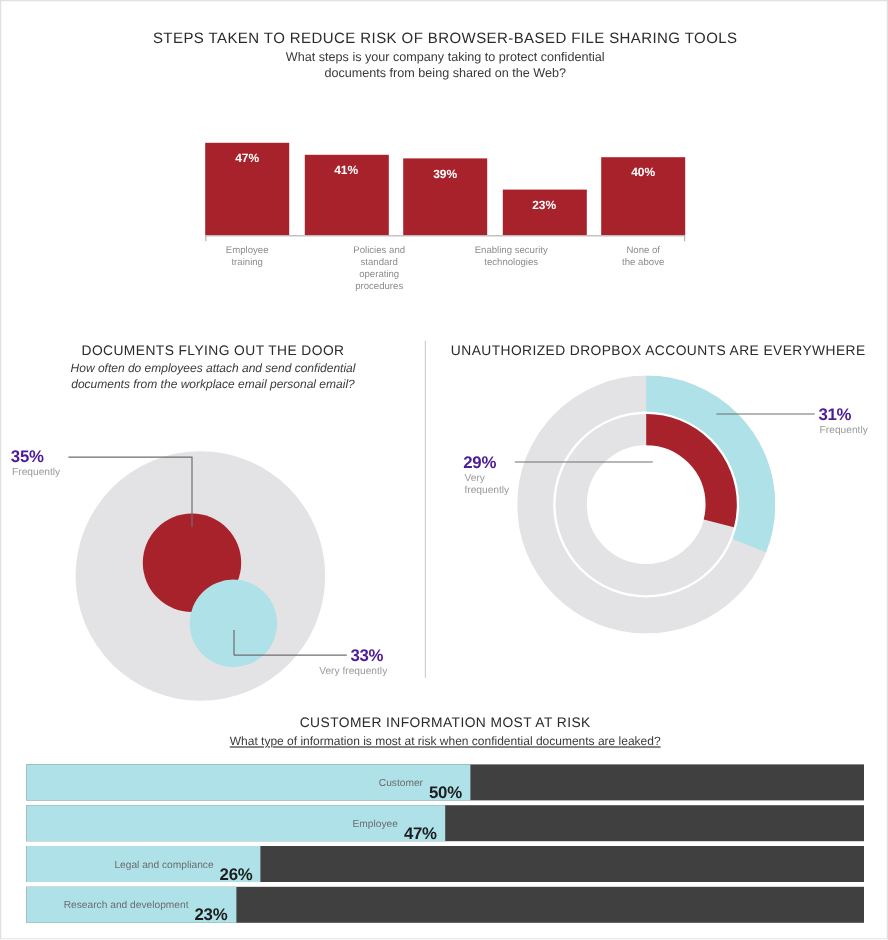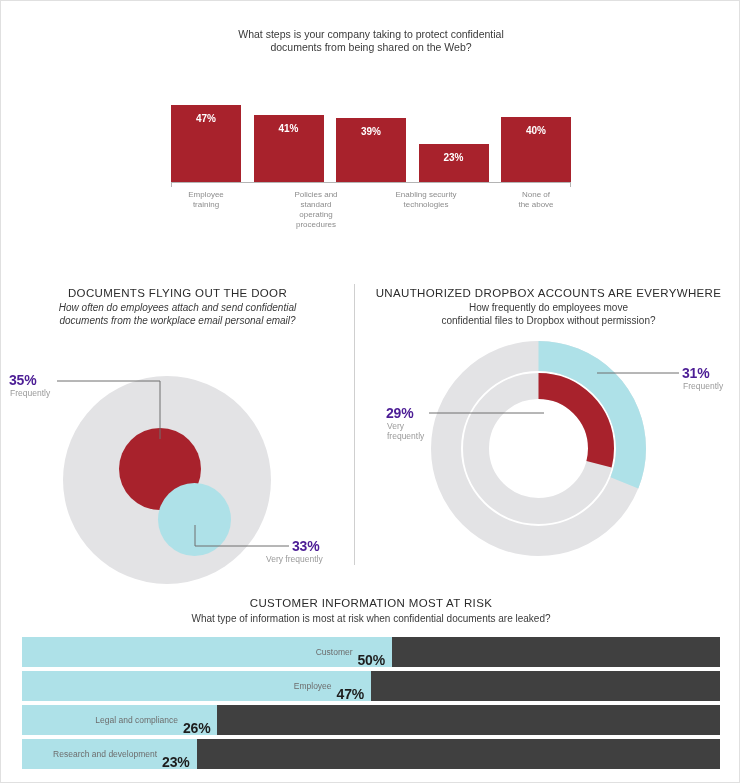--- a/index.html
+++ b/index.html
@@ -216,21 +216,21 @@
   }
 
   
   #section-risk {
     position: absolute;
     left: 0;
     top: 596px;
     width: 740px;
   }
   #section-risk .panel-title { font-size: 11.5px; }
-  #section-risk .panel-sub { font-size: 10px; }
+  #section-risk .panel-sub { font-size: 10px; text-decoration: underline; }
   .hbar-list {
     margin-top: 12px;
     padding: 0 21px;
   }
   .hbar-track {
     position: relative;
     width: 100%;
     height: 30px;
     background: #404040;
     margin-bottom: 4px;
@@ -260,20 +260,21 @@
     letter-spacing: -0.2px;
     margin-top: 16px;
   }
 </style>
 </head>
 <body>
 
 <div class="page">
 
   <div id="section-steps">
+    <div class="panel-title">STEPS TAKEN TO REDUCE RISK OF BROWSER-BASED FILE SHARING TOOLS</div>
     <div class="panel-sub">
       <div>What steps is your company taking to protect confidential</div>
       <div>documents from being shared on the Web?</div>
     </div>
 
     <div class="vbar-chart">
       <div class="vbar-plot">
 
         <div class="vbar-col">
           <div class="vbar-rect" style="height:85.5%">
@@ -353,24 +354,20 @@
       <div class="cal-pct" style="left:8px; top:39px;">35%</div>
       <div class="cal-sub" style="left:9px; top:55px;">Frequently</div>
 
       <div class="cal-pct" style="left:291px; top:205px;">33%</div>
       <div class="cal-sub" style="left:265px; top:221px;">Very frequently</div>
     </div>
   </div>
 
   <div id="section-donut">
     <div class="panel-title">UNAUTHORIZED DROPBOX ACCOUNTS ARE EVERYWHERE</div>
-    <div class="panel-sub">
-      <div>How frequently do employees move</div>
-      <div>confidential files to Dropbox without permission?</div>
-    </div>
 
     <div class="donut-area">
       <svg class="donut-svg" width="215" height="215" viewBox="0 0 215 215">
 
         <circle cx="107.5" cy="107.5" r="92.5" fill="none" stroke="#e3e3e5" stroke-width="30"></circle>
 
         <circle cx="107.5" cy="107.5" r="92.5" fill="none" stroke="#aee1e8" stroke-width="30" stroke-dasharray="180.2 401.0" transform="rotate(-90 107.5 107.5)"></circle>
 
         <circle cx="107.5" cy="107.5" r="62.5" fill="none" stroke="#e3e3e5" stroke-width="26"></circle>
 

